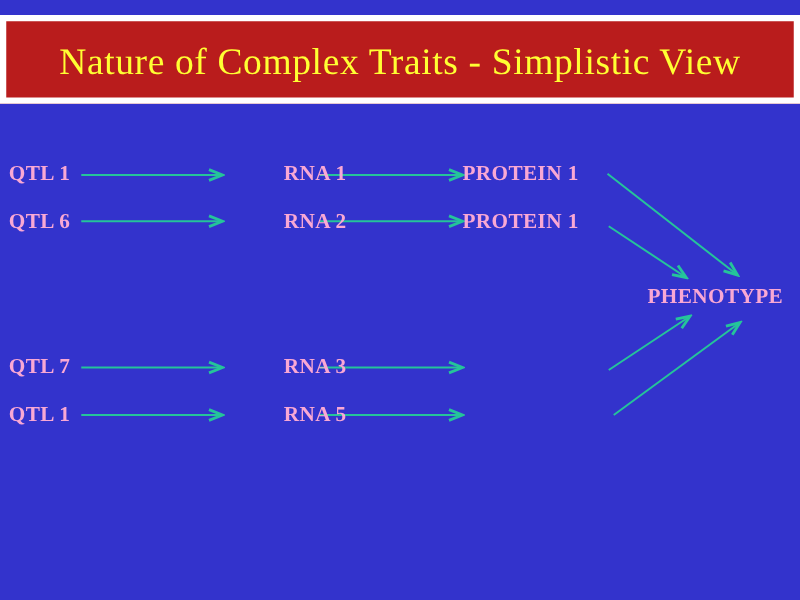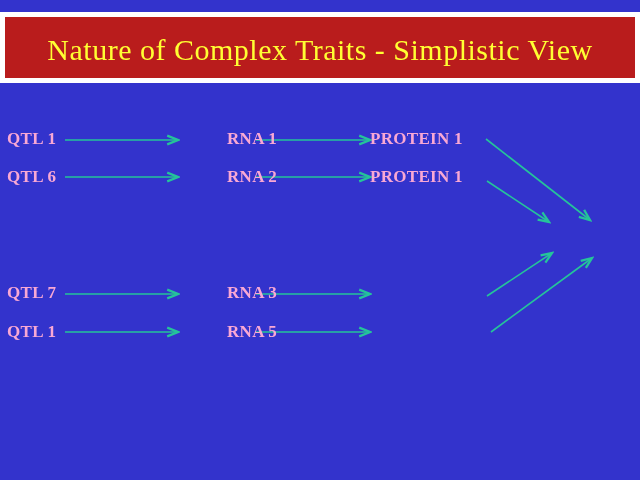--- a/index.html
+++ b/index.html
@@ -99,14 +99,15 @@
   <div class="node col-qtl row-4">QTL 1</div>
 
   <div class="node col-rna row-1">RNA 1</div>
   <div class="node col-rna row-2">RNA 2</div>
   <div class="node col-rna row-3">RNA 3</div>
   <div class="node col-rna row-4">RNA 5</div>
 
   <div class="node col-protein row-1">PROTEIN 1</div>
   <div class="node col-protein row-2">PROTEIN 1</div>
 
+  <div class="node phenotype">PHENOTYPE</div>
 
 </div>
 
 </body></html>

